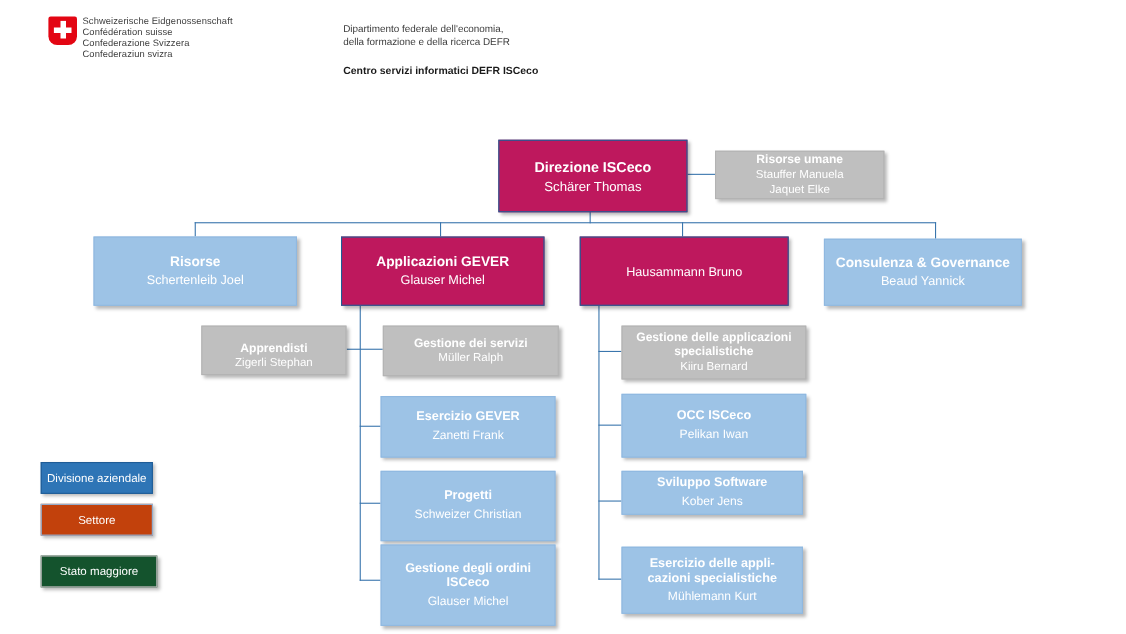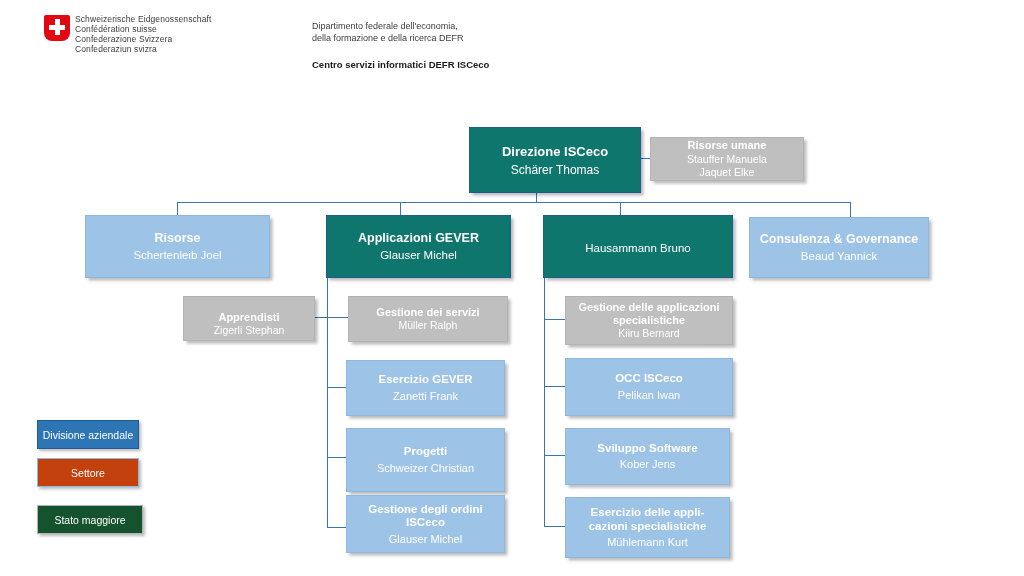--- a/index.html
+++ b/index.html
@@ -28,21 +28,21 @@
   }
   .unit-title{
     position:absolute;left:312px;top:59px;font-size:9.5px;font-weight:bold;color:#1a1a1a;
   }
   
   .node{
     position:absolute;display:flex;flex-direction:column;justify-content:center;align-items:center;
     text-align:center;color:#ffffff;box-sizing:border-box;padding:3px 6px;
     box-shadow:2.5px 2.5px 3px rgba(0,0,0,0.28);
   }
-  .division{background:#0f766e;border:1px solid #1F5C96;margin-left:16px;}
+  .division{background:#be185d;border:1px solid #1F5C96;}
   .sector{background:#9DC3E6;border:1px solid #8FB8E0;}
   .staff{background:#BFBFBF;border:1px solid #B3B3B3;}
   .node .t{font-weight:bold;font-size:11.5px;line-height:13.5px;}
   .node .n{font-size:11px;line-height:13px;margin-top:3px;}
   .big .t{font-size:13px;line-height:15px;}
   .big .n{font-size:12px;margin-top:5px;}
   .row2 .t{font-size:12.5px;line-height:14.5px;}
   .row2 .n{font-size:11.5px;margin-top:4px;}
   .staff .t{font-size:11px;line-height:13px;}
   .staff .n{font-size:10.5px;line-height:13px;margin-top:0.5px;}
@@ -51,24 +51,24 @@
   #nd-direzione{left:453px;top:127px;width:172px;height:66px;}
   #nd-risorse-umane{left:650px;top:137px;width:154px;height:44px;}
   #nd-risorse{left:85px;top:215px;width:185px;height:63px;}
   #nd-gever{left:310px;top:215px;width:185px;height:63px;}
   #nd-specialistiche{left:527px;top:215px;width:190px;height:63px;}
   #nd-consulenza{left:749px;top:217px;width:180px;height:61px;}
   #nd-apprendisti{left:183px;top:296px;width:132px;height:45px;justify-content:flex-end;}
   #nd-gestione-servizi{left:348px;top:296px;width:160px;height:46px;}
   #nd-esercizio-gever{left:346px;top:360px;width:159px;height:56px;}
   #nd-progetti{left:346px;top:428px;width:159px;height:64px;}
-  #nd-gestione-ordini{left:346px;top:495px;width:159px;height:58px;}
+  #nd-gestione-ordini{left:346px;top:495px;width:159px;height:74px;}
   #nd-gestione-app{left:565px;top:296px;width:168px;height:49px;}
   #nd-occ{left:565px;top:358px;width:168px;height:58px;}
-  #nd-sviluppo{left:565px;top:428px;width:165px;height:57px;}
+  #nd-sviluppo{left:565px;top:428px;width:165px;height:40px;}
   #nd-esercizio-app{left:565px;top:497px;width:165px;height:61px;}
   
   .legend-box{
     position:absolute;display:flex;align-items:center;justify-content:center;
     color:#fff;font-size:10.5px;box-shadow:2px 2px 3px rgba(0,0,0,0.28);box-sizing:border-box;
   }
   #lg-division{left:37px;top:420px;width:102px;height:29px;background:#2E75B6;border:1px solid #1F5C96;}
   #lg-sector{left:37px;top:458px;width:102px;height:29px;background:#c2410c;border:1px solid #8FB8E0;}
   #lg-staff{left:37px;top:505px;width:106px;height:29px;background:#14532d;border:1px solid #B3B3B3;}
   

